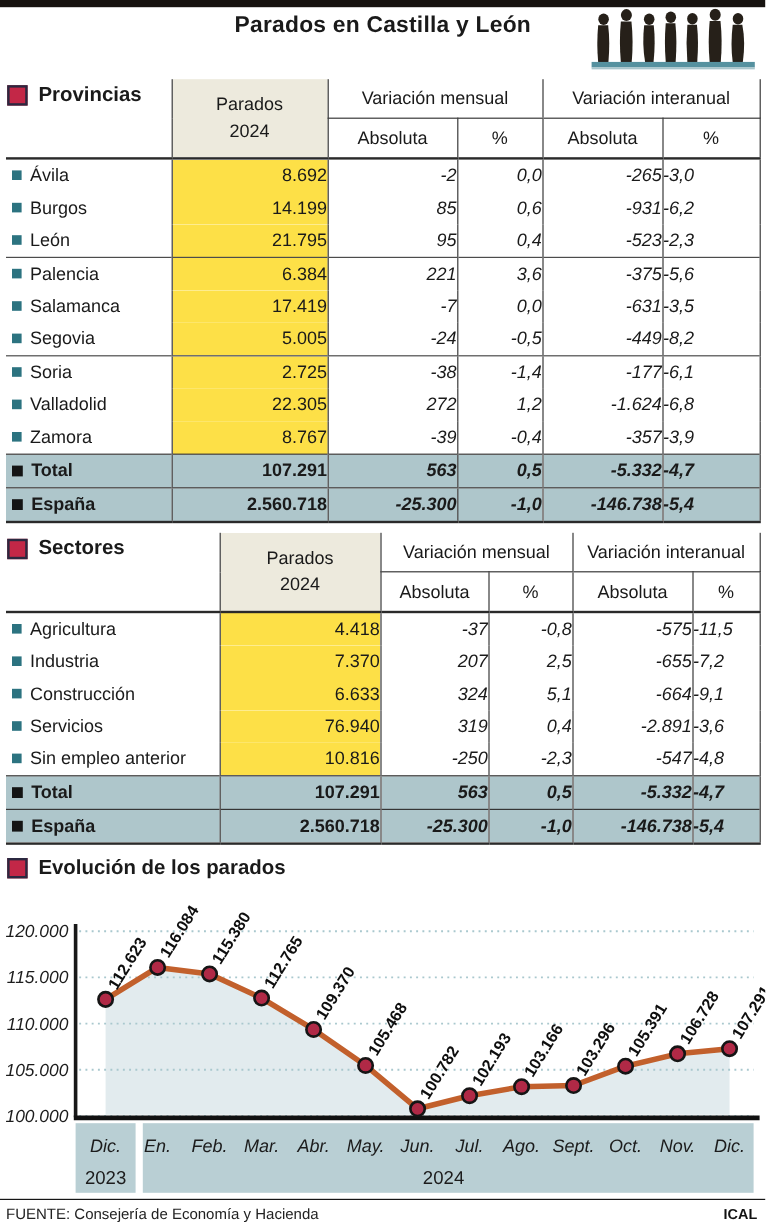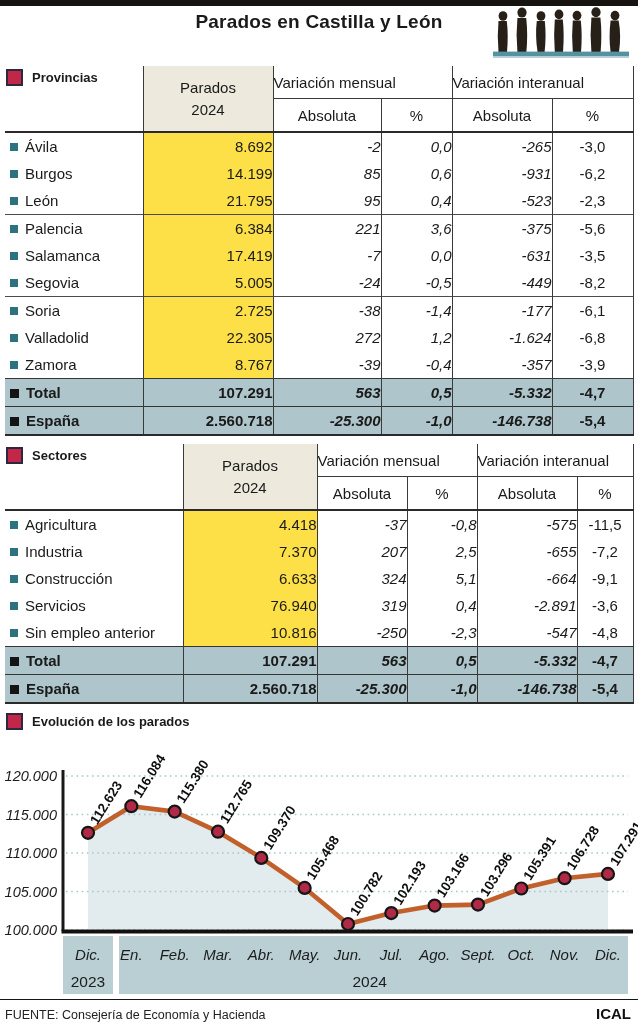--- a/index.html
+++ b/index.html
@@ -10,59 +10,59 @@
               font-size:19px;font-weight:bold;letter-spacing:.2px;}
   .queue-icon{position:absolute;top:7px;right:8px;width:138px;height:52px;}
 
   
   .sec{position:absolute;left:0;width:638px;}
   #sec-provincias{top:62px;}
   #sec-sectores{top:440px;}
   #sec-chart{top:706px;height:292px;}
   .sec-head{position:absolute;left:6px;top:7px;display:flex;align-items:center;gap:9px;z-index:3;}
   .red-sq{width:13px;height:13px;background:#c32747;border:2px solid #2b2840;flex:0 0 auto;}
-  .sec-title{font-size:13px;font-weight:bold;white-space:nowrap;}
+  .sec-title{font-size:17px;font-weight:bold;white-space:nowrap;}
 
   
   table.t{border-collapse:collapse;table-layout:fixed;width:628px;margin:4px 0 10px 5px;}
   table.t th,table.t td{padding:0;font-size:15px;overflow:hidden;white-space:nowrap;}
   thead th{font-weight:normal;height:32px;vertical-align:middle;}
   .parados-h{border-left:1.6px solid #3a3a3a;border-right:1.6px solid #3a3a3a;
              background:#edeadd;text-align:center;line-height:1.45;}
-  .var-h{text-align:left;border-bottom:1.4px solid #3a3a3a;}
+  .var-h{text-align:center;border-bottom:1.4px solid #3a3a3a;}
   .var-h.vi{border-left:1.6px solid #3a3a3a;border-right:1.6px solid #3a3a3a;}
   .sub{text-align:center;border-left:1.6px solid #3a3a3a;}
   .sub.last{border-right:1.6px solid #3a3a3a;}
   thead .h2 th,thead .parados-h,thead .name-h{border-bottom:2.2px solid #2a2a2a;}
   tbody td{height:27px;}
   td.c0{text-align:left;}
   td.c1{border-left:1.6px solid #3a3a3a;border-right:1.6px solid #3a3a3a;background:#fde047;
         text-align:right;padding-right:26px;}
   td.c2{text-align:right;padding-right:14px;font-style:italic;}
   td.c3{border-left:1.6px solid #3a3a3a;text-align:right;padding-right:9px;font-style:italic;}
   td.c4{border-left:1.6px solid #3a3a3a;text-align:right;padding-right:10px;font-style:italic;}
-  td.c5{border-left:1.6px solid #3a3a3a;border-right:1.6px solid #3a3a3a;text-align:center;
-        padding-right:5px;}
+  td.c5{border-left:1.6px solid #3a3a3a;border-right:1.6px solid #3a3a3a;text-align:left;
+        padding-right:5px;font-style:italic;}
   tr.sep td{border-top:1.9px solid #4c4c4c;}
   tr.total td{background:#aec6cb;font-weight:bold;border-top:1.9px solid #353535;}
   tr.total td.c1{background:#aec6cb;}
   tr.total:last-child td{border-bottom:2.2px solid #2a2a2a;}
   .bullet{display:inline-block;width:8px;height:8px;background:#2c7380;
           margin:0 7px 2px 5px;vertical-align:middle;}
   tr.total .bullet{background:#141414;width:9px;height:9px;}
 
   
   #chart-svg{position:absolute;top:0;left:0;}
   #chart-svg text{font-family:"Liberation Sans", sans-serif;}
 
   
   .footer{position:absolute;top:999px;left:0;width:638px;border-top:1.6px solid #151515;}
   .footer-inner{display:flex;justify-content:space-between;align-items:baseline;padding:5px 7px 0 5px;}
   .source{font-size:12.5px;color:#222;}
-  .credit{font-size:15px;font-weight:bold;color:#111;}
+  .credit{font-size:12px;font-weight:bold;color:#111;}
 </style>
 </head>
 <body>
 
 <div class="poster">
 
   <div class="topbar"></div>
 
   <div class="main-title">Parados en Castilla y León</div>
 

